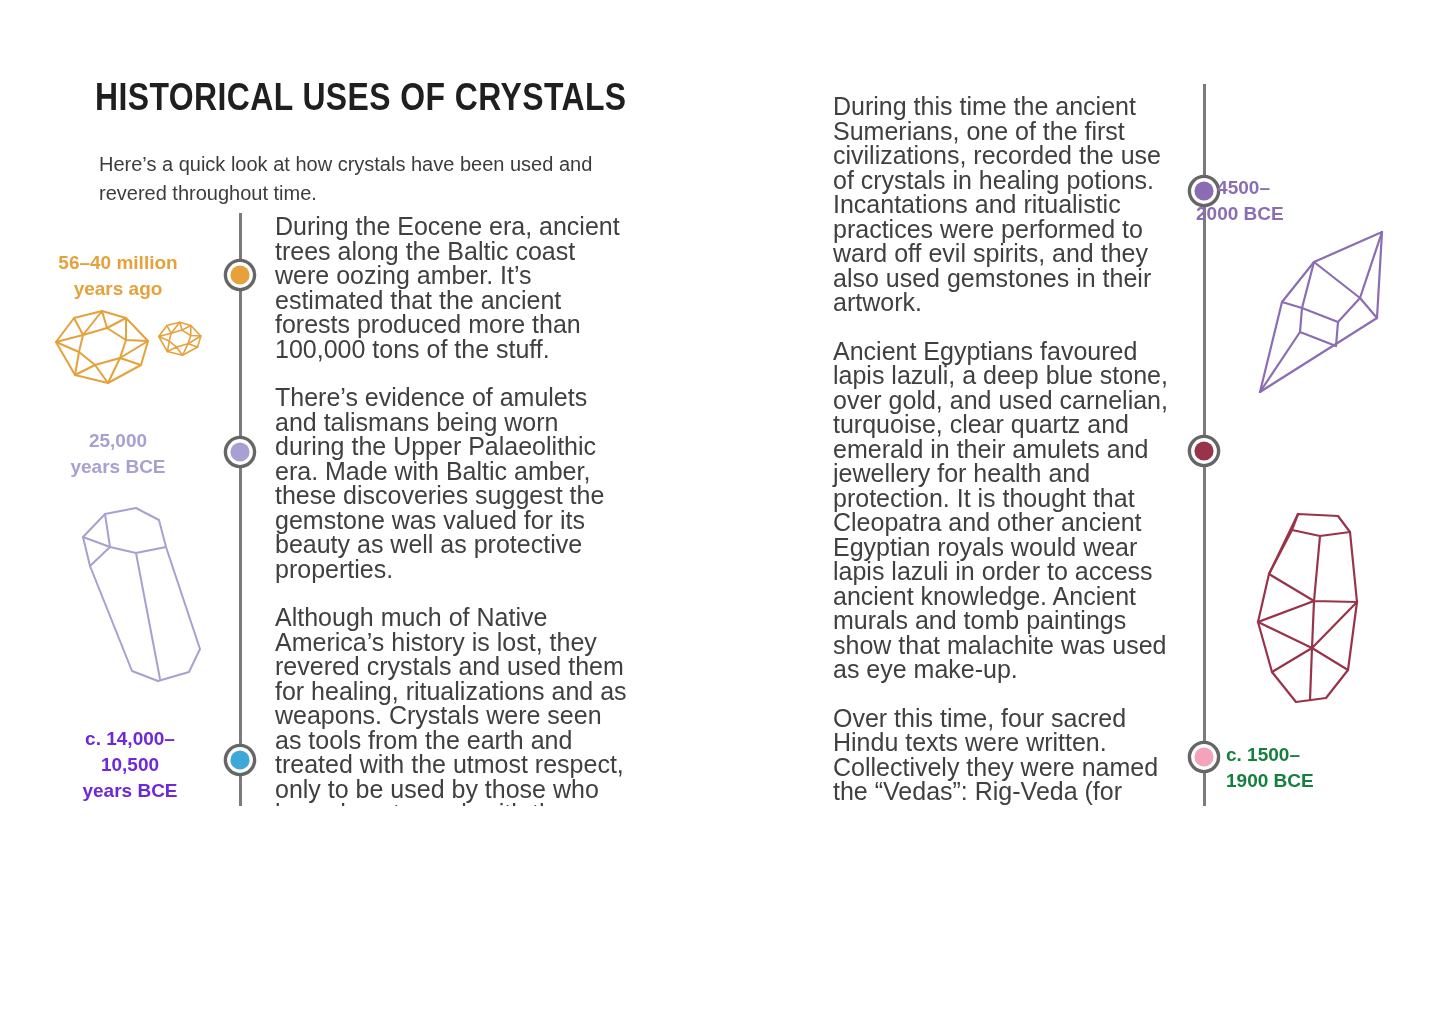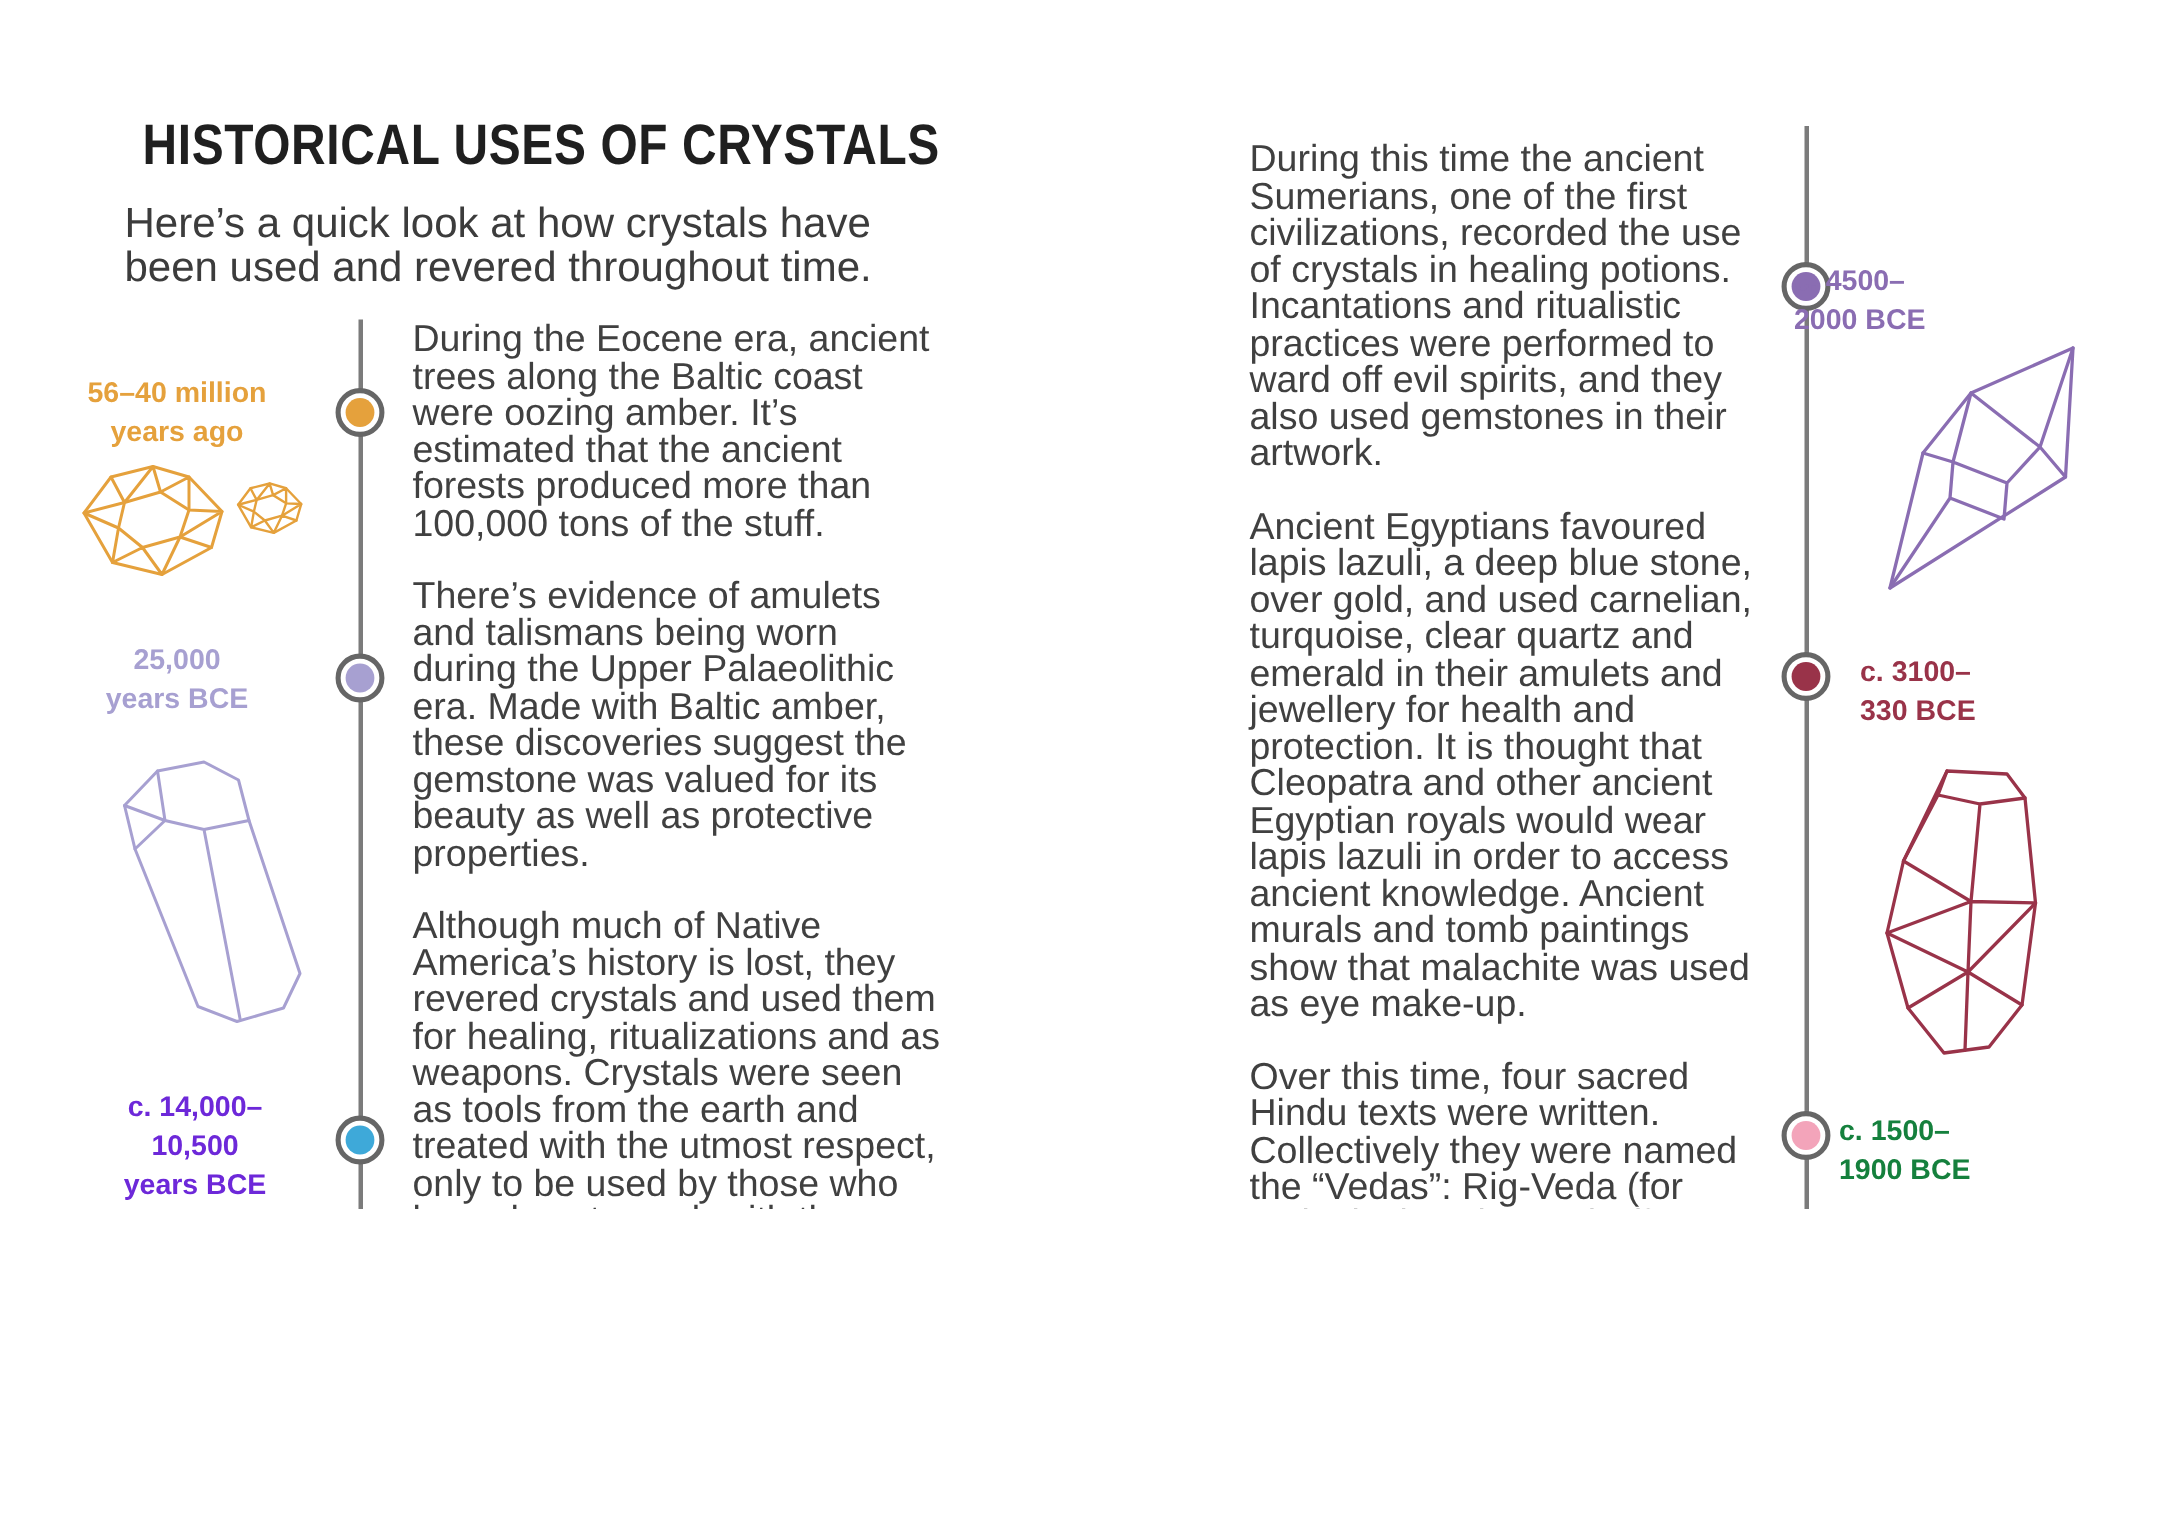--- a/index.html
+++ b/index.html
@@ -11,21 +11,21 @@
     color:#3f3f3f;
     overflow:hidden;
   }
   .abs{position:absolute;}
   .title{
     font-size:38px;font-weight:bold;color:#1f1f1f;
     letter-spacing:0.5px;
     transform:scaleX(0.84);transform-origin:left top;
     white-space:nowrap;
   }
-  .intro{font-size:28px;line-height:29px;color:#3c3c3c;margin:0;}
+  .intro{font-size:20px;line-height:29px;color:#3c3c3c;margin:16px;}
   .col p{margin:0 0 24px 0;font-size:25px;line-height:24.5px;color:#404040;}
   .tl-line{width:3px;background:#7b7b7b;}
   .dot{overflow:visible;}
   .tl-label{font-size:19px;font-weight:bold;line-height:26px;}
   .tl-label span{display:block;}
   .align-right{text-align:center;}
   .pagenum{font-size:17px;color:#2e2e2e;}
   svg.crystal{overflow:visible;}
 </style>
 </head>
@@ -113,24 +113,20 @@
   </svg>
   <svg class="abs dot" style="left:1186px;top:739px;" width="36" height="36" viewBox="0 0 36 36">
     <circle cx="18" cy="18" r="14.6" fill="#FFFFFF" stroke-width="3.4" stroke="#666666"></circle>
     <circle cx="18" cy="18" r="9.6" fill="#F3A4BA"></circle>
   </svg>
 
   <div class="abs tl-label" style="left: 1196px; top: 175px; width: 190px; color: rgb(138, 109, 178);">
     <span>c. 4500–</span>
     <span>2000 BCE</span>
   </div>
-  <div class="abs tl-label" style="left: 1240px; top: 436px; width: 190px; color: rgb(153, 51, 73);">
-    <span>c. 3100–</span>
-    <span>330 BCE</span>
-  </div>
   <div class="abs tl-label" style="left: 1226px; top: 742px; width: 190px; color: #15803d;">
     <span>c. 1500–</span>
     <span>1900 BCE</span>
   </div>
 
   <svg class="abs crystal" style="left:1242px;top:226px;" width="152" height="172" viewBox="0 0 152 172">
     <g fill="none" stroke-width="2.2" stroke-linejoin="round" stroke-linecap="round" stroke="#8A6DB2">
       <path d="M140,6 L72,36 L40,76 L18,166 L135,92 Z"></path>
       <path d="M72,36 L60,82 M40,76 L60,82 M60,82 L96,96 M96,96 L118,72 M118,72 L72,36 M118,72 L135,92 M140,6 L118,72 M60,82 L58,106 M96,96 L94,120 M58,106 L94,120 M58,106 L18,166"></path>
     </g>

